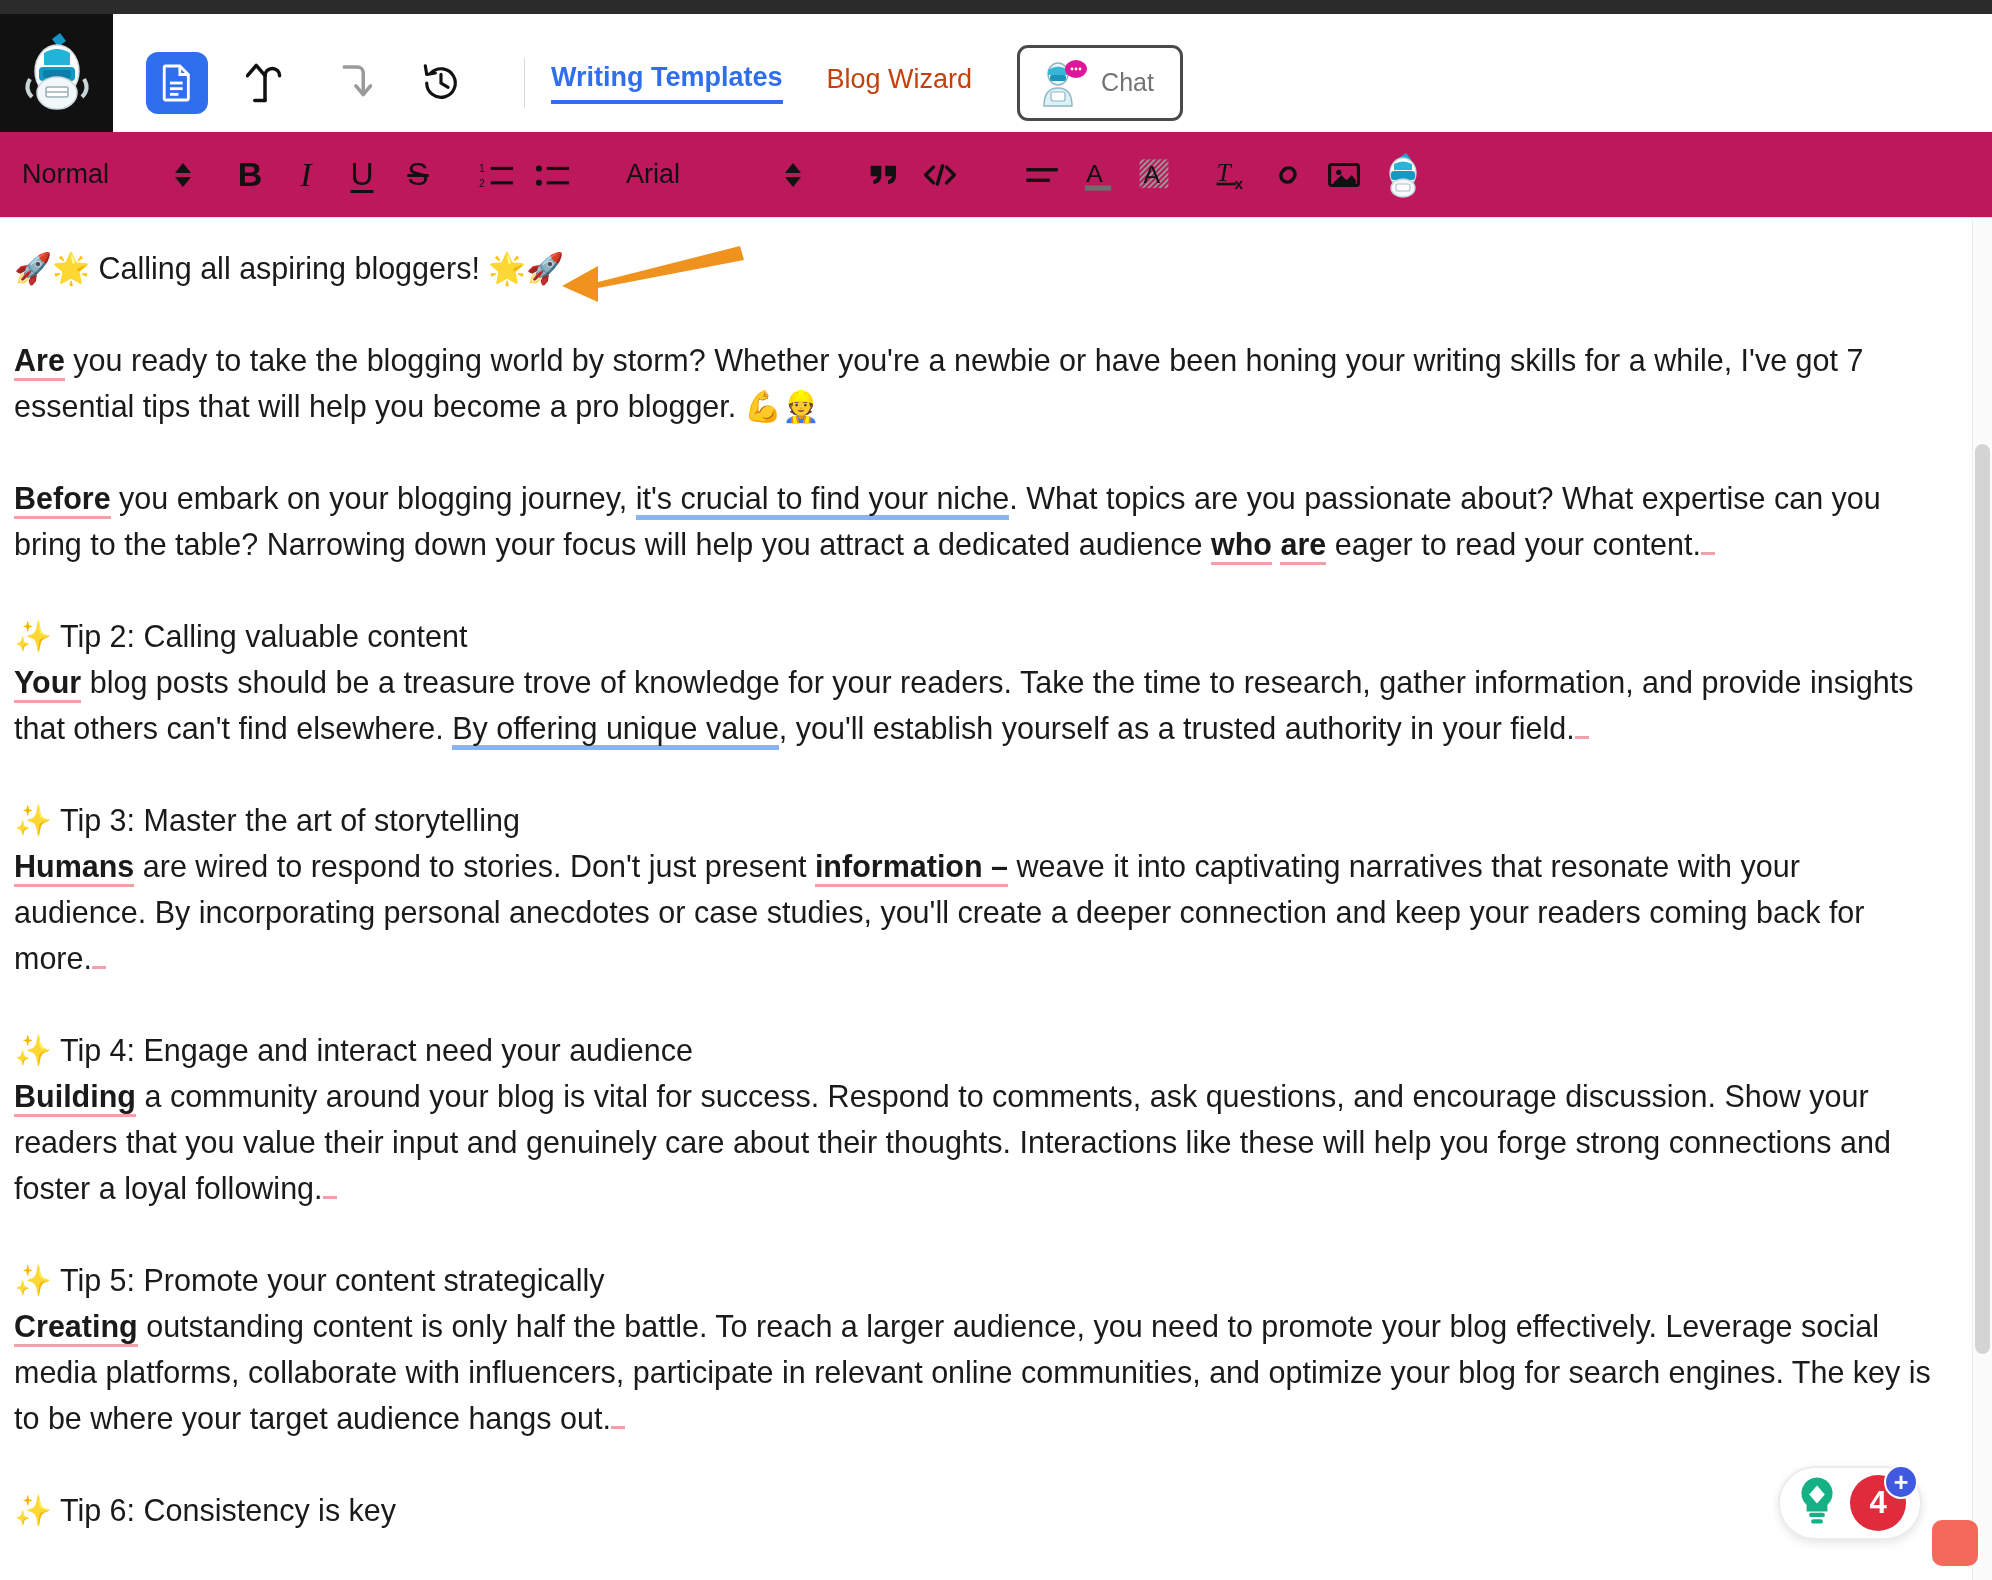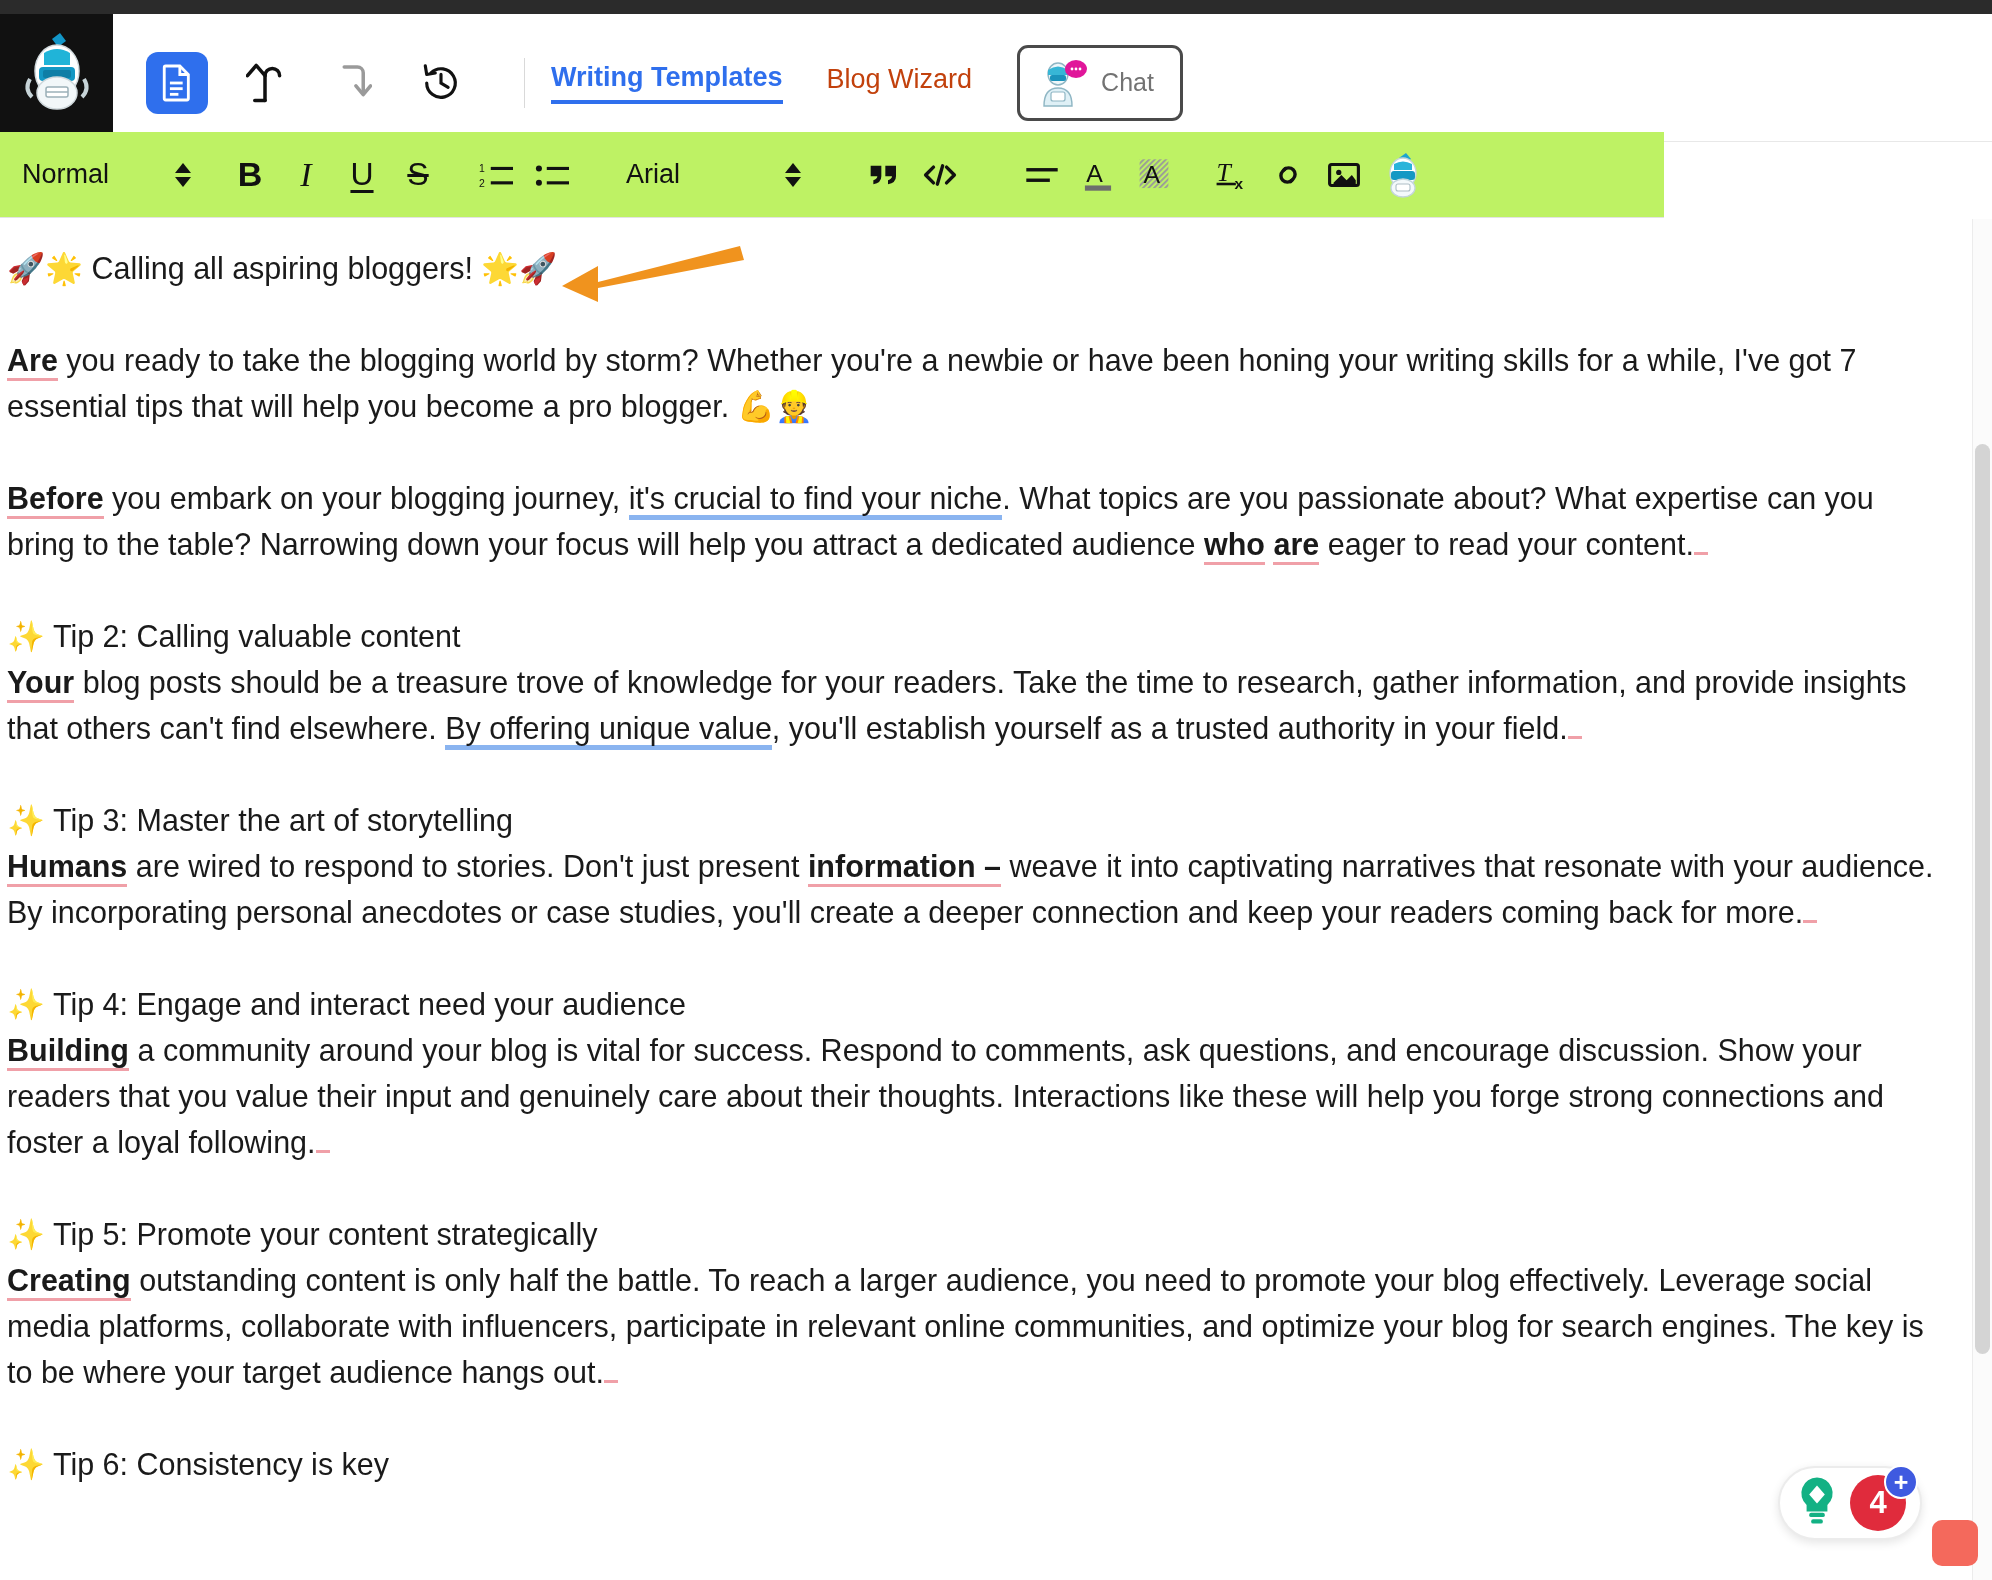--- a/index.html
+++ b/index.html
@@ -50,22 +50,22 @@
 
   .chat-btn {
     margin-left:45px; display:flex; align-items:center; gap:13px;
     border:3px solid #4a4a4a; border-radius:11px;
     padding:10px 26px 10px 16px; background:#fff; cursor:pointer;
   }
   .chat-btn .lbl { font-size:25px; color:#737373; }
 
   
   .toolbar {
-    position:absolute; left:0; top:132px; width:1664px; height:86px;
-    background:#bef264; border-bottom:1px solid #e3e3e3;
+    position:absolute; left:0; top:132px; width:1992px; height:86px;
+    background:#be185d; border-bottom:1px solid #e3e3e3;
     display:flex; align-items:center; padding-left:16px;
   }
   .tb-style {
     font-size:27px; color:#111; width:150px; padding-left:6px; cursor:pointer;
   }
   .tb-font { font-size:27px; color:#111; width:150px; cursor:pointer; }
   .stepper { width:34px; display:flex; flex-direction:column; align-items:center; gap:4px; cursor:pointer; }
   .stepper .tri { width:0;height:0;border-left:8px solid transparent;border-right:8px solid transparent; }
   .stepper .up { border-bottom:10px solid #111; }
   .stepper .dn { border-top:10px solid #111; }
@@ -73,21 +73,21 @@
   .tb-btn {
     width:56px; height:56px; display:flex; align-items:center; justify-content:center;
     cursor:pointer; font-size:31px; color:#111;
   }
   .tb-gap { width:22px; }
   .tb-gap-lg { width:46px; }
 
   
   .doc {
     position:absolute; left:0; top:219px; width:1968px; height:1361px;
-    background:#fff; padding:26px 34px 0 7px; overflow:hidden;
+    background:#fff; padding:26px 34px 0 14px; overflow:hidden;
   }
   .doc p {
     margin:0; font-size:30.5px; line-height:46px; color:#1a1a1a;
     font-family:"Liberation Sans", sans-serif;
   }
   .blank { height:46px; }
   .heading { font-size:31px; }
 
   .g-red {
     border-bottom:3px solid #f0a0a8; padding-bottom:1px;font-weight:bold;

